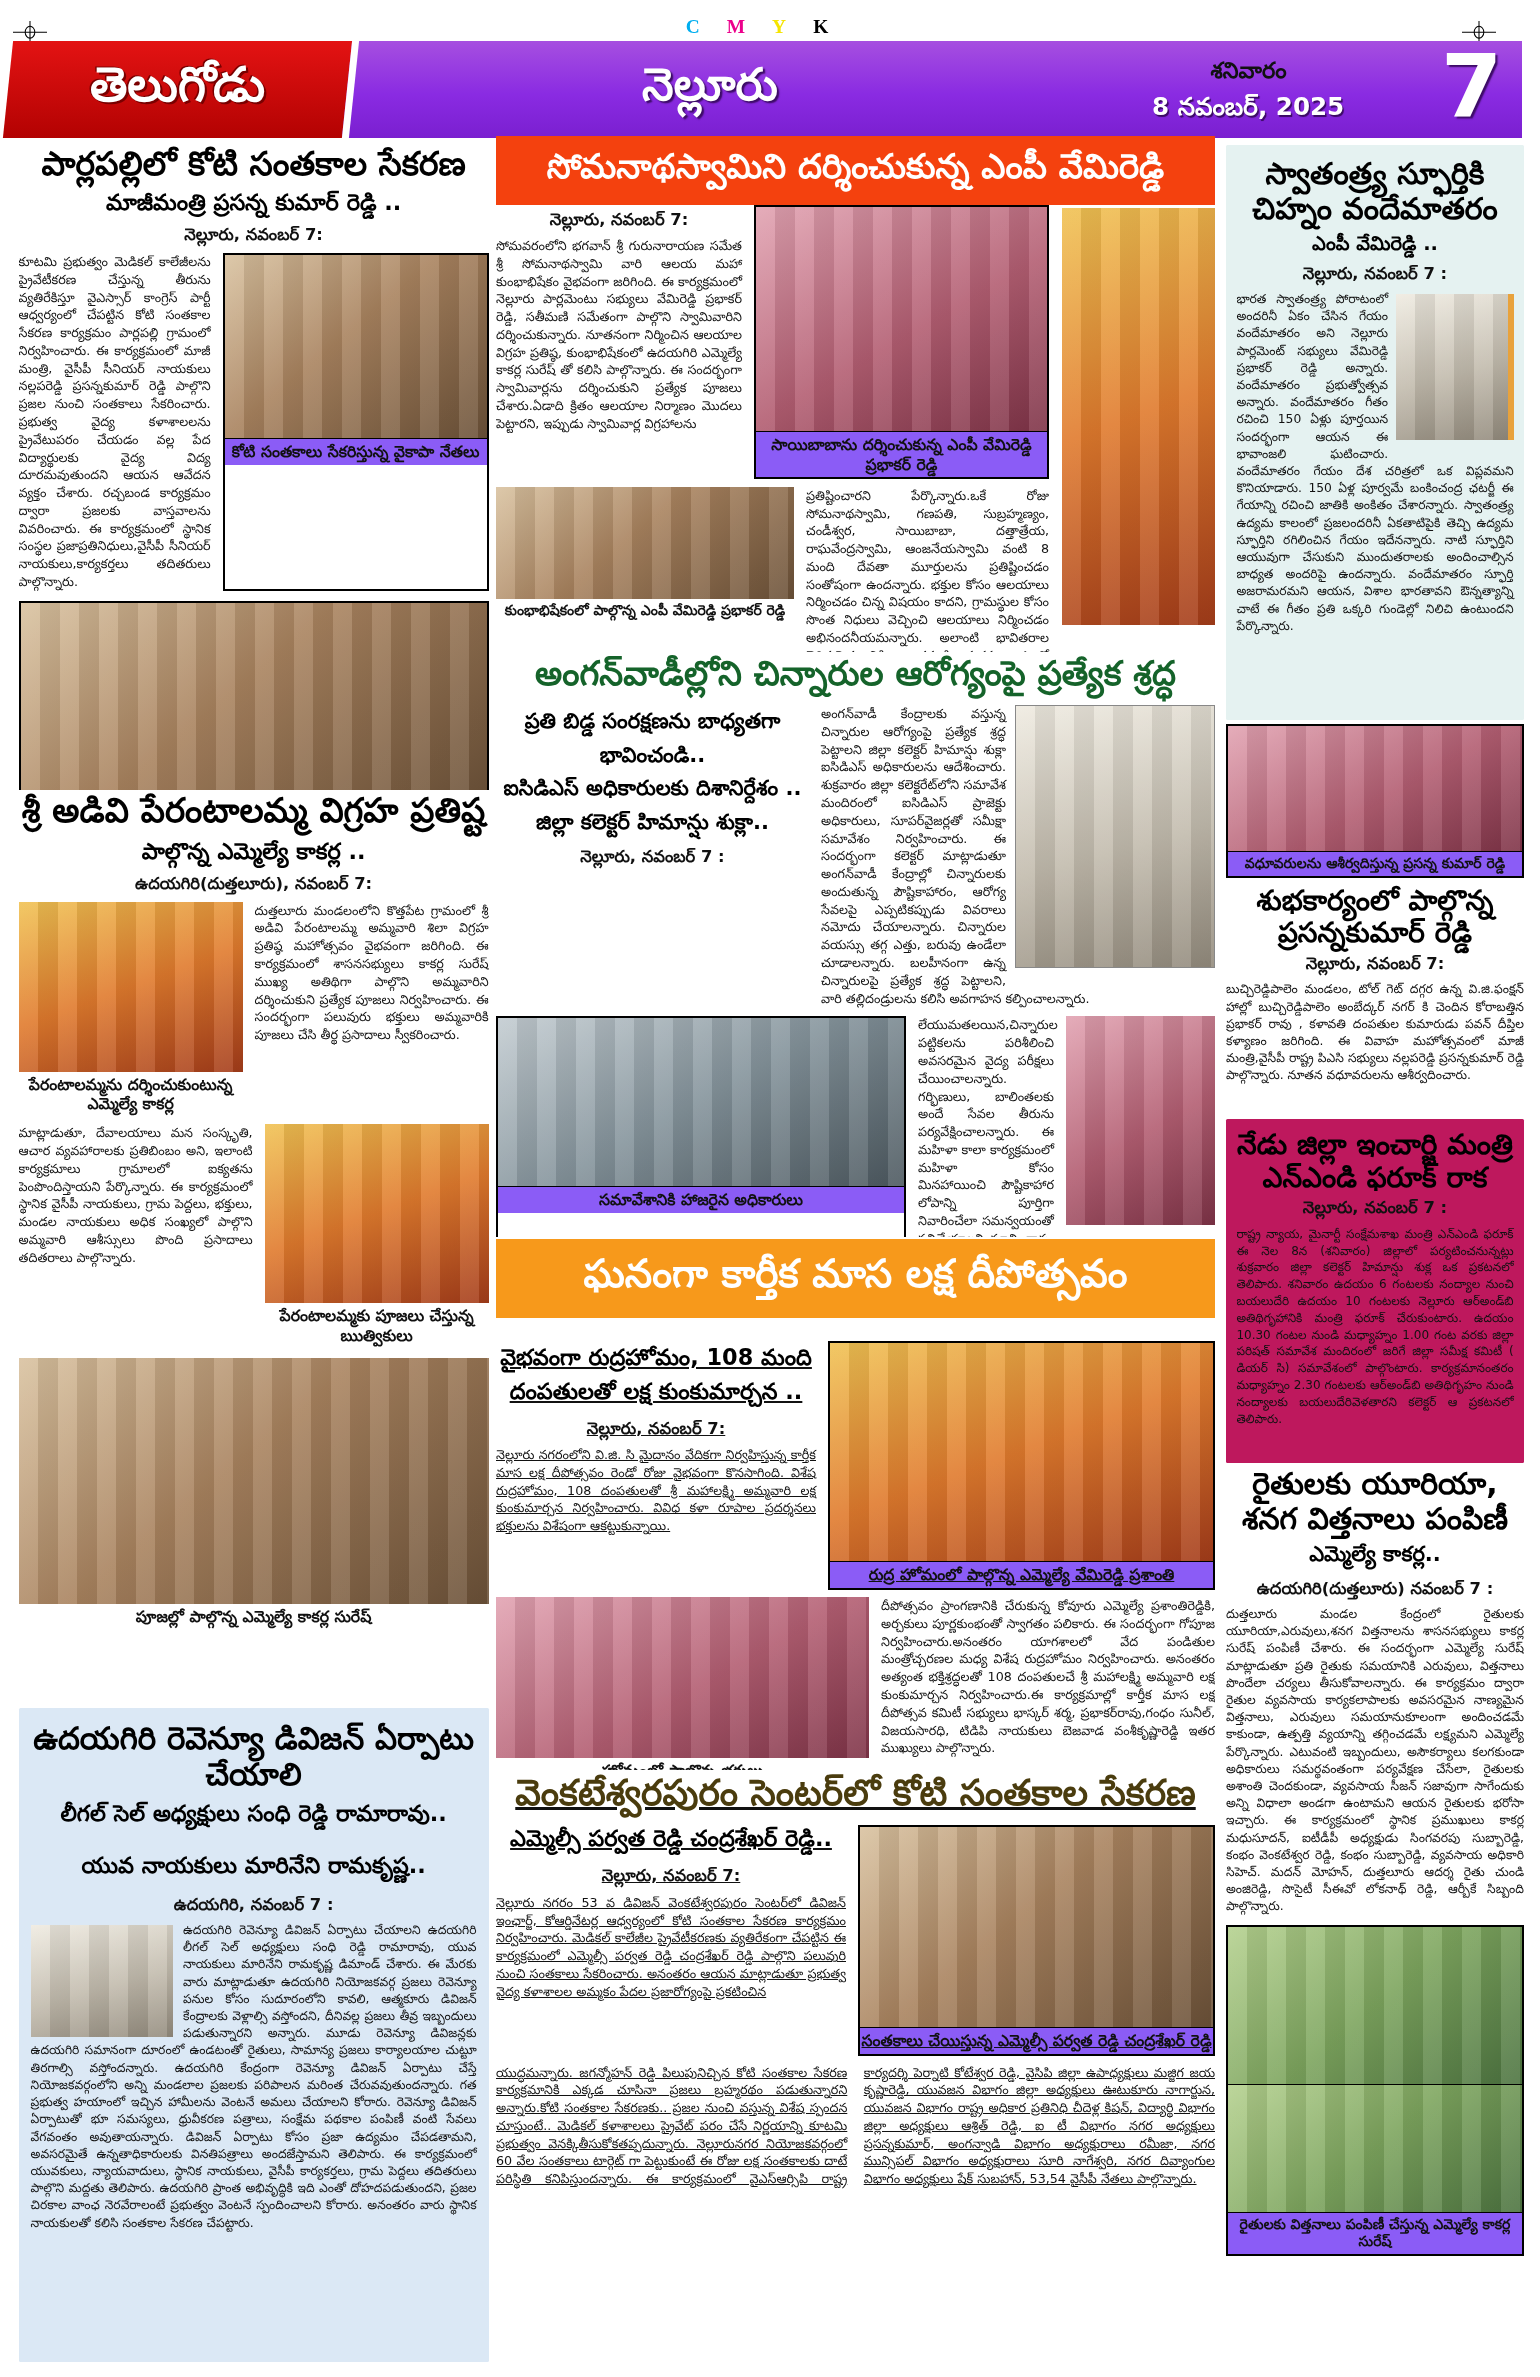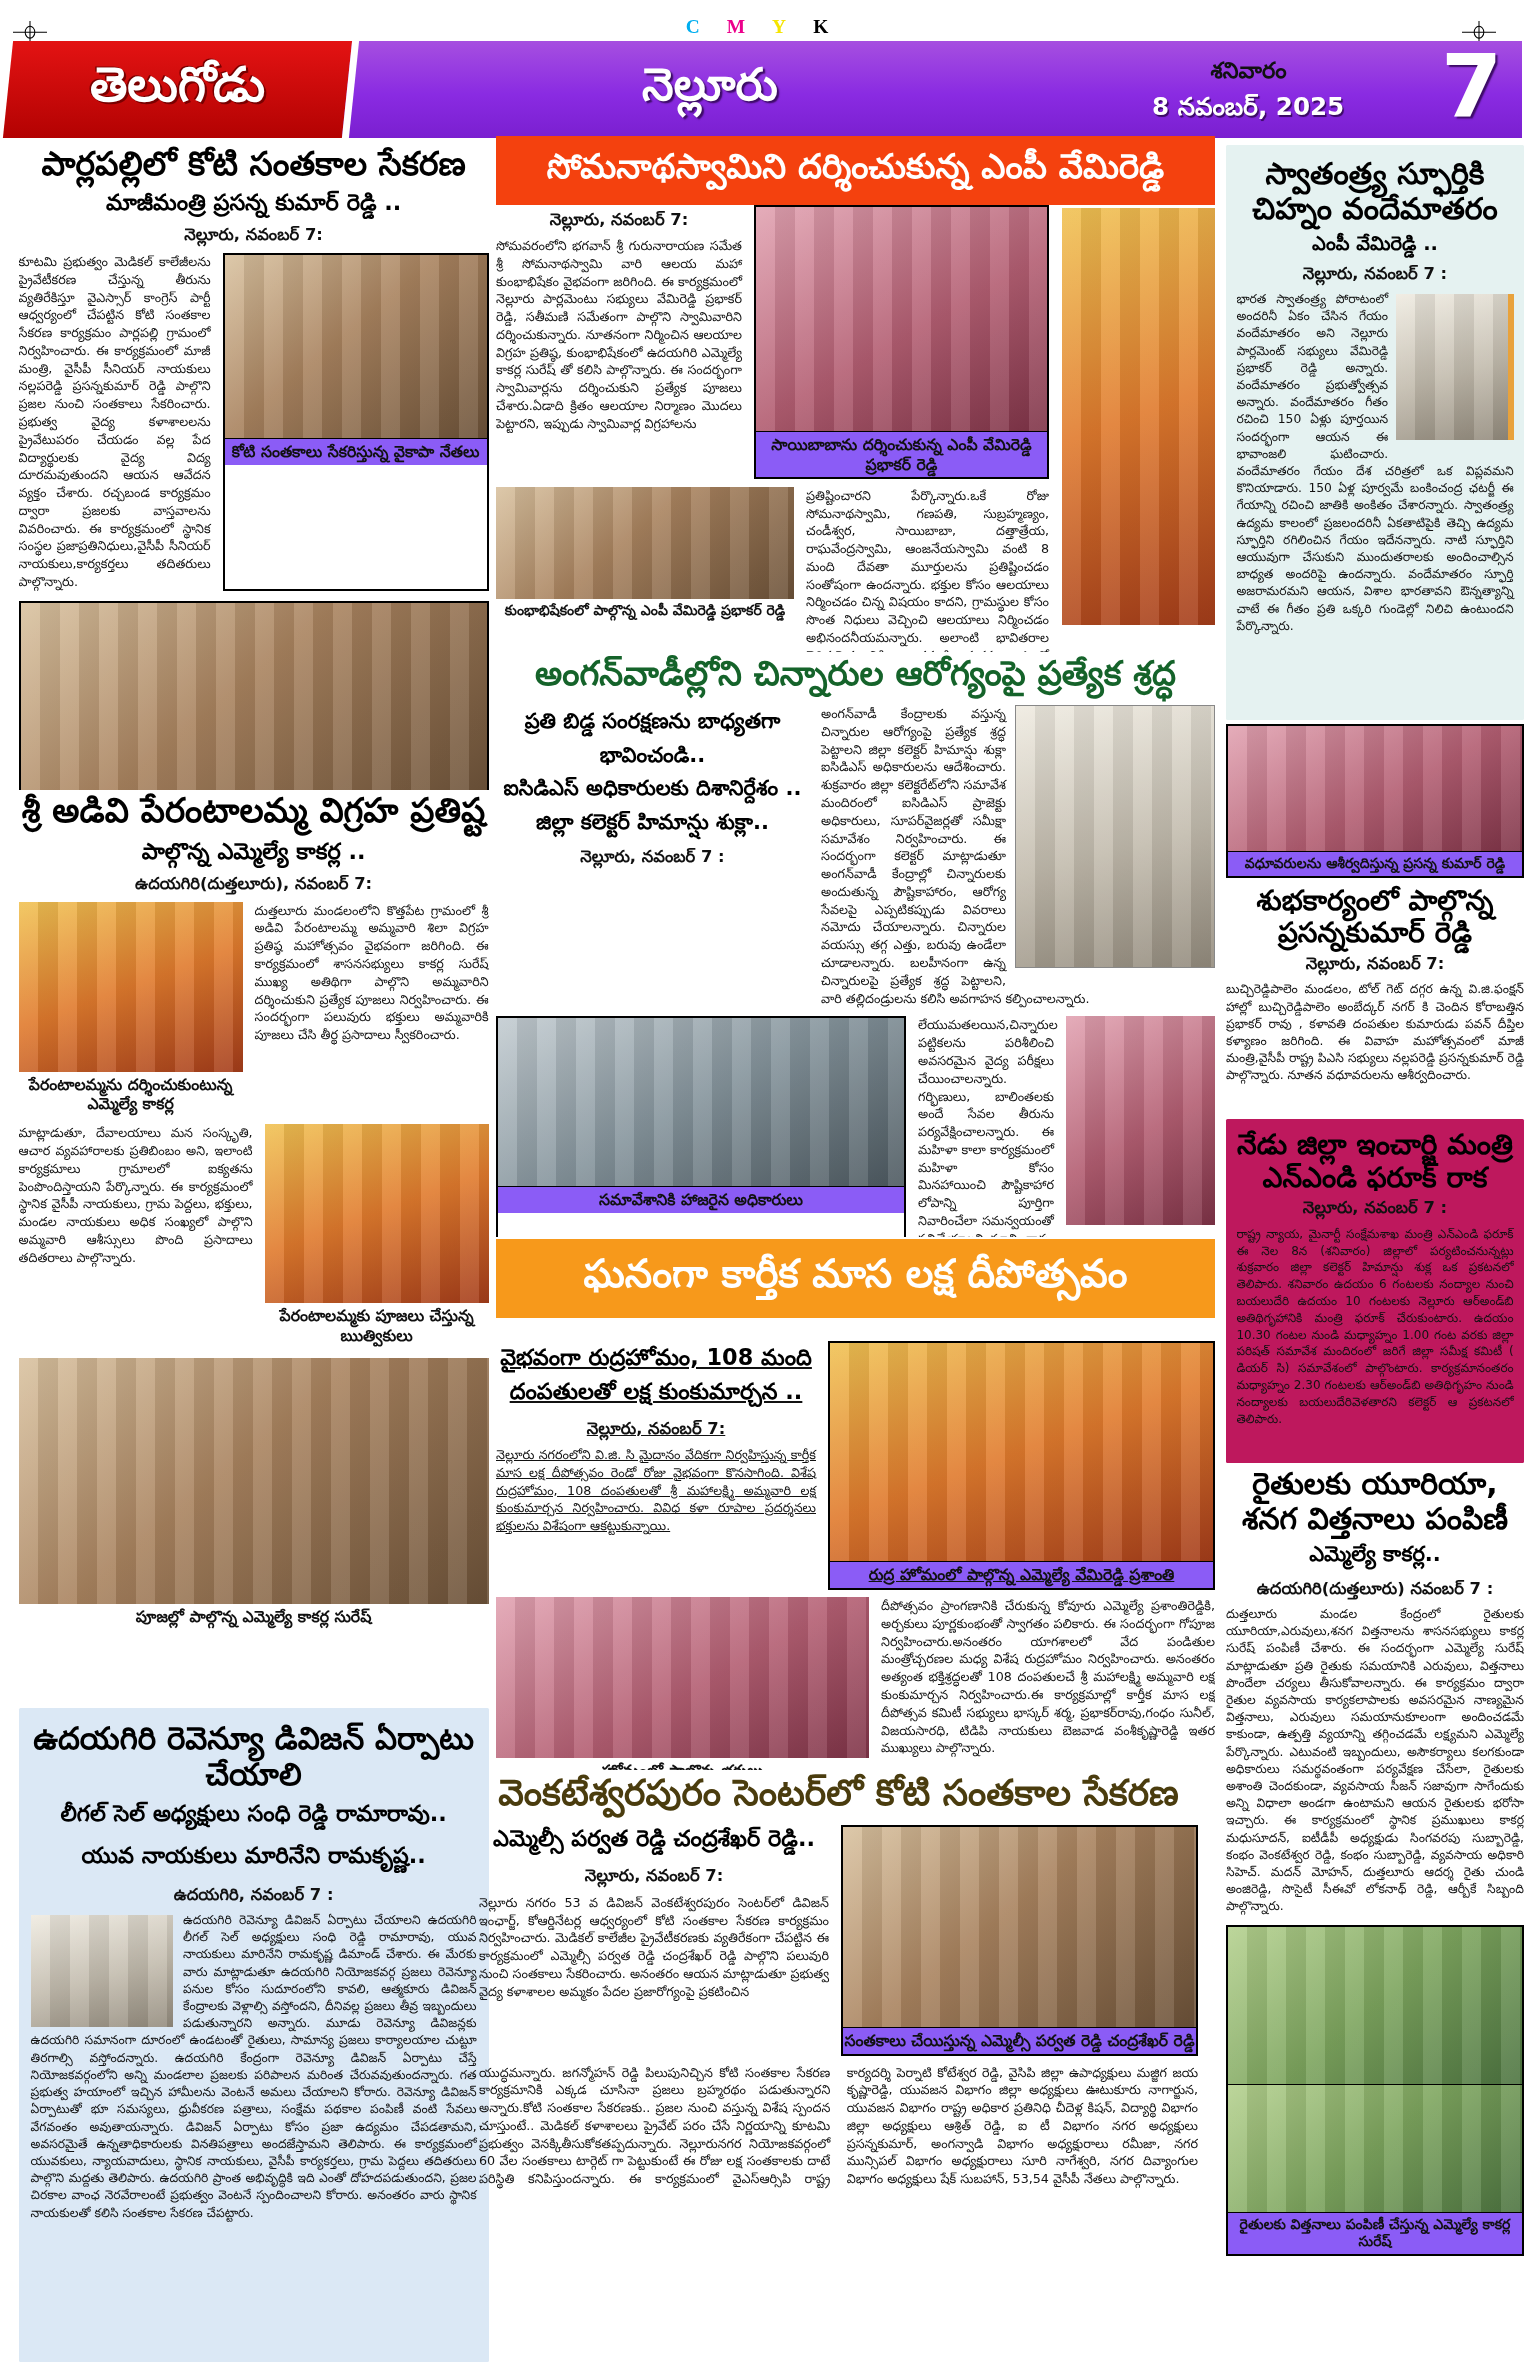--- a/index.html
+++ b/index.html
@@ -118,21 +118,21 @@
     </div>
     <div style="margin-top:9px;">
       <div class="photo ph-crowd" style="width:100%;height:246px;"></div>
       <div class="cap">పూజల్లో పాల్గొన్న ఎమ్మెల్యే కాకర్ల సురేష్</div>
     </div>
   </div>
 
   <div class="art tint" style="left:18.6px;top:1708px;width:470px;height:654px;background:#dbe8f5;padding:13.4px 12px;box-sizing:border-box;">
     <div class="h-main" style="font-size:31px;">ఉదయగిరి రెవెన్యూ డివిజన్ ఏర్పాటు చేయాలి</div>
     <div class="sub" style="font-size:22.4px;margin-top:7.5px;">లీగల్ సెల్ అధ్యక్షులు సంధి రెడ్డి రామారావు..</div>
-    <div class="sub" style="font-size:22.4px;margin-top:10px;text-align:center;">యువ నాయకులు మారినేని రామకృష్ణ..</div>
+    <div class="sub" style="font-size:22.4px;margin-top:20px;text-align:center;">యువ నాయకులు మారినేని రామకృష్ణ..</div>
     <div class="date" style="margin-top:10.4px;">ఉదయగిరి, నవంబర్ 7 :</div>
     <div class="photo ph-portrait" style="float:left;width:142px;height:112px;margin:3px 10.4px 4.5px 0;"></div>
     <div class="body small" style="font-size:12.3px;">ఉదయగిరి రెవెన్యూ డివిజన్ ఏర్పాటు చేయాలని ఉదయగిరి లీగల్ సెల్ అధ్యక్షులు సంధి రెడ్డి రామారావు, యువ నాయకులు మారినేని రామకృష్ణ డిమాండ్ చేశారు. ఈ మేరకు వారు మాట్లాడుతూ ఉదయగిరి నియోజకవర్గ ప్రజలు రెవెన్యూ పనుల కోసం సుదూరంలోని కావలి, ఆత్మకూరు డివిజన్ కేంద్రాలకు వెళ్లాల్సి వస్తోందని, దీనివల్ల ప్రజలు తీవ్ర ఇబ్బందులు పడుతున్నారని అన్నారు. మూడు రెవెన్యూ డివిజన్లకు ఉదయగిరి సమానంగా దూరంలో ఉండటంతో రైతులు, సామాన్య ప్రజలు కార్యాలయాల చుట్టూ తిరగాల్సి వస్తోందన్నారు. ఉదయగిరి కేంద్రంగా రెవెన్యూ డివిజన్ ఏర్పాటు చేస్తే నియోజకవర్గంలోని అన్ని మండలాల ప్రజలకు పరిపాలన మరింత చేరువవుతుందన్నారు. గత ప్రభుత్వ హయాంలో ఇచ్చిన హామీలను వెంటనే అమలు చేయాలని కోరారు. రెవెన్యూ డివిజన్ ఏర్పాటుతో భూ సమస్యలు, ధ్రువీకరణ పత్రాలు, సంక్షేమ పథకాల పంపిణీ వంటి సేవలు వేగవంతం అవుతాయన్నారు. డివిజన్ ఏర్పాటు కోసం ప్రజా ఉద్యమం చేపడతామని, అవసరమైతే ఉన్నతాధికారులకు వినతిపత్రాలు అందజేస్తామని తెలిపారు. ఈ కార్యక్రమంలో యువకులు, న్యాయవాదులు, స్థానిక నాయకులు, వైసీపీ కార్యకర్తలు, గ్రామ పెద్దలు తదితరులు పాల్గొని మద్దతు తెలిపారు. ఉదయగిరి ప్రాంత అభివృద్ధికి ఇది ఎంతో దోహదపడుతుందని, ప్రజల చిరకాల వాంఛ నెరవేరాలంటే ప్రభుత్వం వెంటనే స్పందించాలని కోరారు. అనంతరం వారు స్థానిక నాయకులతో కలిసి సంతకాల సేకరణ చేపట్టారు.</div>
   </div>
 
   <div class="art" style="left:496px;top:136px;width:719px;height:516px;">
     <div class="banner" style="background:#f4410e;font-size:34px;padding:10.4px 4.5px;">సోమనాథస్వామిని దర్శించుకున్న ఎంపీ వేమిరెడ్డి</div>
     <div class="photo ph-temple" style="position:absolute;right:0;top:72px;width:153px;height:417px;"></div>
     <div style="position:absolute;left:0;top:69px;width:553px;">
       <div class="row">
@@ -194,21 +194,21 @@
     </div>
     <div class="row" style="margin-top:7.5px;">
       <div style="width:373px;flex:0 0 auto;">
         <div class="photo ph-event" style="width:100%;height:161px;"></div>
         <div class="cap">హోమంలో పాల్గొన్న భక్తులు</div>
       </div>
       <div class="body small grow">దీపోత్సవం ప్రాంగణానికి చేరుకున్న కోవూరు ఎమ్మెల్యే ప్రశాంతిరెడ్డికి, అర్చకులు పూర్ణకుంభంతో స్వాగతం పలికారు. ఈ సందర్భంగా గోపూజ నిర్వహించారు.అనంతరం యాగశాలలో వేద పండితుల మంత్రోచ్చరణల మధ్య విశేష రుద్రహోమం నిర్వహించారు. అనంతరం అత్యంత భక్తిశ్రద్ధలతో 108 దంపతులచే శ్రీ మహాలక్ష్మి అమ్మవారి లక్ష కుంకుమార్చన నిర్వహించారు.ఈ కార్యక్రమాల్లో కార్తీక మాస లక్ష దీపోత్సవ కమిటీ సభ్యులు భాస్కర్ శర్మ, ప్రభాకర్‌రావు,గంధం సునీల్, విజయసారధి, టిడిపి నాయకులు బెజవాడ వంశీకృష్ణారెడ్డి ఇతర ముఖ్యులు పాల్గొన్నారు.</div>
     </div>
   </div>
 
-  <div class="art" style="left:479px;top:1772px;width:719px;height:590px;">
+  <div class="art" style="left:496px;top:1772px;width:719px;height:590px;text-decoration:underline;">
     <div class="h-main" style="font-size:36px;color:#4a3c0e;">వెంకటేశ్వరపురం సెంటర్‌లో కోటి సంతకాల సేకరణ</div>
     <div class="row" style="margin-top:12px;">
       <div style="width:350px;flex:0 0 auto;">
         <div class="sub" style="font-size:22.4px;">ఎమ్మెల్సీ పర్వత రెడ్డి చంద్రశేఖర్ రెడ్డి..</div>
         <div class="date" style="margin-top:9px;">నెల్లూరు, నవంబర్ 7:</div>
         <div class="body small">నెల్లూరు నగరం 53 వ డివిజన్ వెంకటేశ్వరపురం సెంటర్‌లో డివిజన్ ఇంఛార్జ్, కోఆర్డినేటర్ల ఆధ్వర్యంలో కోటి సంతకాల సేకరణ కార్యక్రమం నిర్వహించారు. మెడికల్ కాలేజీల ప్రైవేటీకరణకు వ్యతిరేకంగా చేపట్టిన ఈ కార్యక్రమంలో ఎమ్మెల్సీ పర్వత రెడ్డి చంద్రశేఖర్ రెడ్డి పాల్గొని పలువురి నుంచి సంతకాలు సేకరించారు. అనంతరం ఆయన మాట్లాడుతూ ప్రభుత్వ వైద్య కళాశాలల అమ్మకం పేదల ప్రజారోగ్యంపై ప్రకటించిన</div>
       </div>
       <div class="capbox grow">
         <div class="photo ph-crowd" style="width:100%;height:200px;"></div>
         <div class="cap">సంతకాలు చేయిస్తున్న ఎమ్మెల్సీ పర్వత రెడ్డి చంద్రశేఖర్ రెడ్డి</div>

